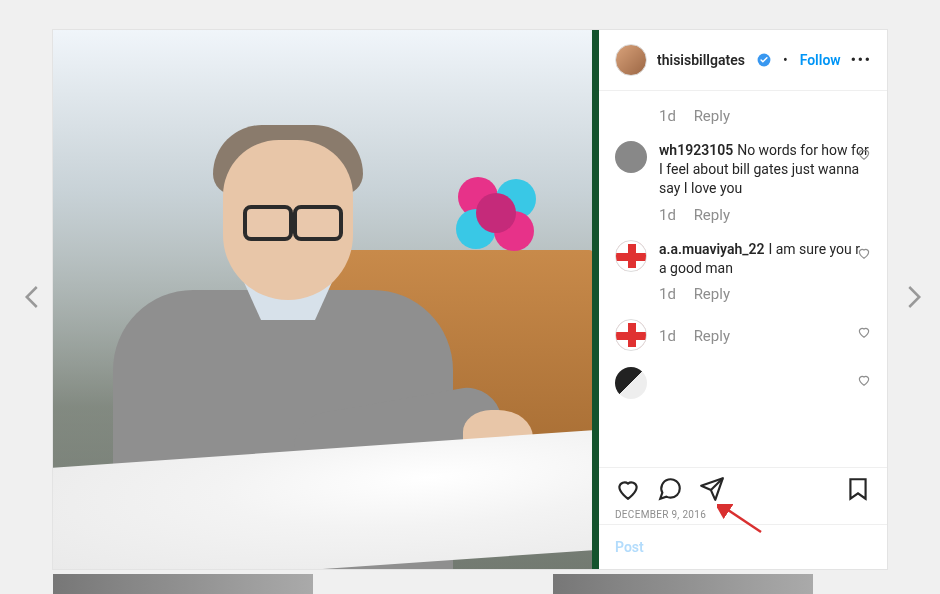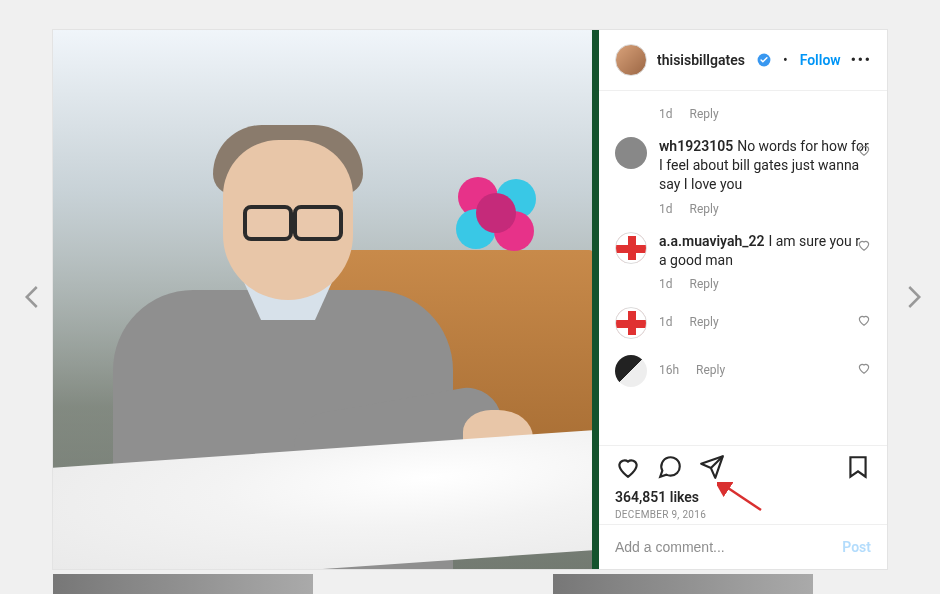--- a/index.html
+++ b/index.html
@@ -153,21 +153,21 @@
   }
   .ca-flag:after{
     content:"";position:absolute;top:3px;bottom:3px;left:12px;width:8px;background:#e03131;
   }
   .ca-grey{background:#888;}
   .ca-bw{background:linear-gradient(135deg,#222 50%,#eee 50%);}
   .comment-body{flex:1 1 auto;min-width:0;}
   .comment-text{line-height:1.35;}
   .comment-user{font-weight:600;margin-right:4px;margin-top:32px;}
   .mention{color:#00376b;}
-  .comment-meta{margin-top:8px;color:#8e8e8e;font-size:12px;}
+  .comment-meta{margin-top:8px;color:#8e8e8e;font-size:15px;}
   .comment-meta span{margin-right:14px;cursor:pointer;}
   .like-heart{
     position:absolute;right:16px;top:14px;color:#8e8e8e;cursor:pointer;
   }
   .like-heart svg{width:14px;height:14px;}
 
   .actions{
     border-top:1px solid #efefef;
     padding:8px 16px 4px;
   }
@@ -325,24 +325,20 @@
         <span class="like-heart">
           <svg viewBox="0 0 24 24" fill="none" stroke="currentColor" stroke-width="2">
               <path d="M12 21s-8-5.3-8-11a5 5 0 0 1 8-3 5 5 0 0 1 8 3c0 5.7-8 11-8 11z"></path>
             </svg>
         </span>
       </div>
 
       <div class="comment-row">
         <div class="comment-avatar ca-bw"></div>
         <div class="comment-body">
-          <div class="comment-meta">
-            <span>16h</span>
-            <span>Reply</span>
-          </div>
         </div>
         <span class="like-heart">
           <svg viewBox="0 0 24 24" fill="none" stroke="currentColor" stroke-width="2">
               <path d="M12 21s-8-5.3-8-11a5 5 0 0 1 8-3 5 5 0 0 1 8 3c0 5.7-8 11-8 11z"></path>
             </svg>
         </span>
       </div>
 
     </div>
 
@@ -373,26 +369,24 @@
           <svg viewBox="0 0 48 32">
               <defs>
                 <marker id="ah" markerWidth="8" markerHeight="8" refX="2" refY="4" orient="auto">
                   <path d="M0 0 L8 4 L0 8 z" fill="#d93030"></path>
                 </marker>
               </defs>
               <line x1="44" y1="28" x2="8" y2="4" stroke="#d93030" stroke-width="2.5" marker-end="url(#ah)"></line>
             </svg>
         </span>
       </div>
-      <div class="likes-count">364,851 likes</div>
       <div class="post-date">DECEMBER 9, 2016</div>
     </div>
 
     <div class="add-comment">
-      <input type="text" placeholder="Add a comment..." style="">
       <span class="post-btn">Post</span>
     </div>
 
   </div>
 </div>
 
 <div class="feed-strip">
   <div class="feed-thumb"></div>
   <div class="feed-thumb"></div>
 

